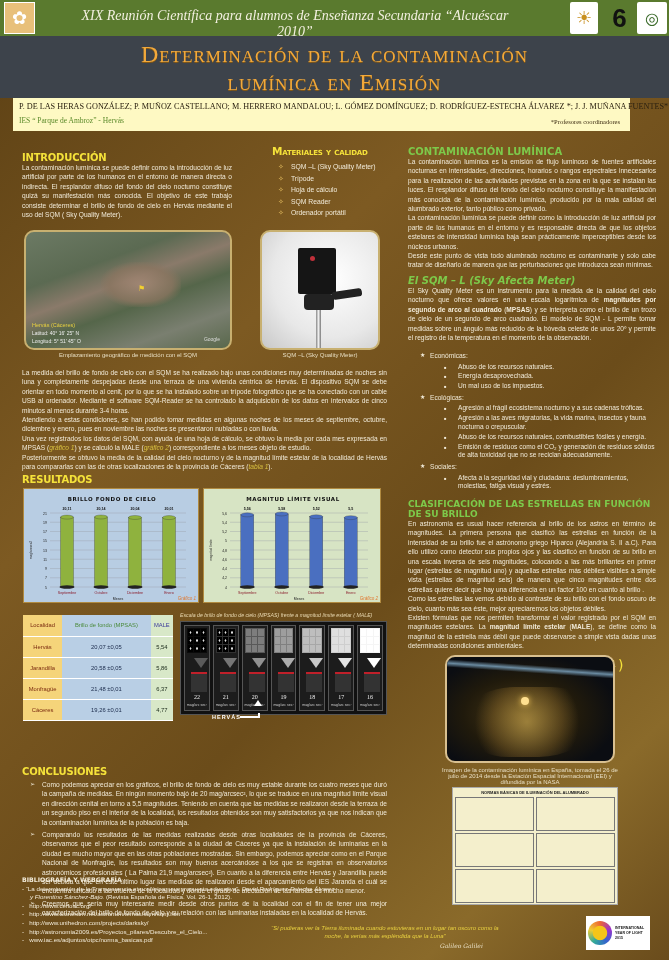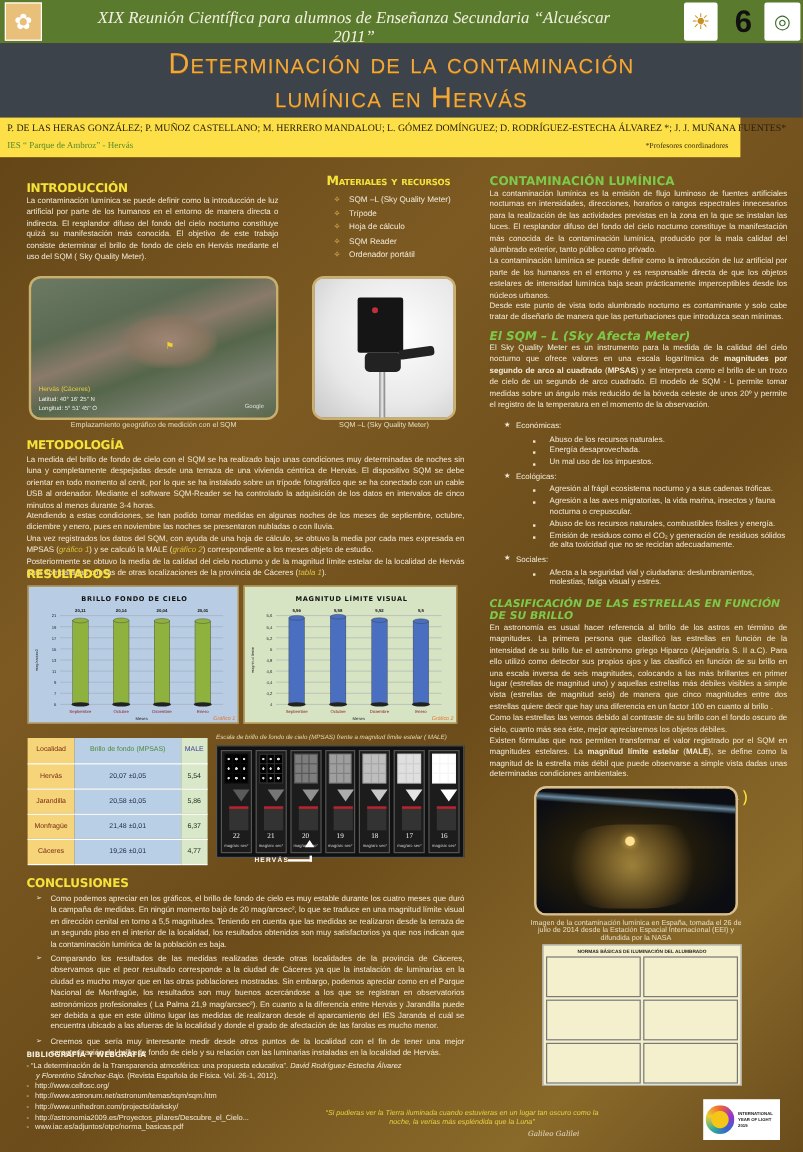--- a/index.html
+++ b/index.html
@@ -5,22 +5,22 @@
 *{box-sizing:border-box;margin:0;padding:0}
 body{width:669px;height:960px;overflow:hidden;font-family:"Liberation Sans",sans-serif;background:#6e4f1c;position:relative}
 .bg{position:absolute;inset:0;background:linear-gradient(135deg,#5c4014 0%,#7d5a22 35%,#6b4c1a 60%,#8a6a2a 85%,#6a4c1c 100%)}
 .topbar{position:absolute;left:0;top:0;width:669px;height:36px;background:#5a7a2e}
 .topbar .logo-l{position:absolute;left:4px;top:2px;width:31px;height:32px;background:#e8c07a;border:1px solid #fff;display:flex;align-items:center;justify-content:center;font-size:18px;color:#fff}
 .topbar .conf{position:absolute;left:70px;top:8px;width:450px;text-align:center;color:#f3f0e0;font-family:"Liberation Serif",serif;font-style:italic;font-size:14px}
 .topbar .logo-r1{position:absolute;left:570px;top:2px;width:28px;height:32px;background:#fff;border-radius:2px;display:flex;align-items:center;justify-content:center;color:#c89020;font-size:18px}
 .topbar .num{position:absolute;left:607px;top:2px;width:25px;height:32px;font-size:26px;font-weight:bold;color:#111;text-align:center;line-height:32px}
 .topbar .logo-r2{position:absolute;left:637px;top:2px;width:30px;height:32px;background:#fff;border-radius:2px;display:flex;align-items:center;justify-content:center;color:#3a6a2a;font-size:16px}
 .titlebar{position:absolute;left:0;top:36px;width:669px;height:62px;background:#3d434b}
-.titlebar h1{color:#f2a93c;font-family:Liberation Sans, sans-serif;font-weight:normal;font-size:24px;letter-spacing:1px;text-align:center;line-height:28px;padding-top:4px;text-shadow:0 1px 0 #8a5a10;font-variant:small-caps}
-.authbar{position:absolute;left:0;top:98px;width:617px;height:33px;background:#fde047}
+.titlebar h1{color:#f2a93c;font-family:Liberation Serif, serif;font-weight:normal;font-size:24px;letter-spacing:1px;text-align:center;line-height:28px;padding-top:4px;text-shadow:0 1px 0 #8a5a10;font-variant:small-caps}
+.authbar{position:absolute;left:13px;top:98px;width:617px;height:33px;background:#fef9c3}
 .authbar .auth{position:absolute;left:6px;top:4px;font-family:"Liberation Serif",serif;font-size:8.2px;color:#2a2010;white-space:nowrap}
 .authbar .school{position:absolute;left:6px;top:18px;font-family:"Liberation Serif",serif;font-size:7.5px;color:#5b8a2a}
 .authbar .note{position:absolute;right:10px;top:20px;font-family:"Liberation Serif",serif;font-size:6.5px;color:#3a2a10}
 .h-y{color:#f5e23a;font-weight:bold;font-size:10px;font-family:"DejaVu Sans",sans-serif;text-transform:uppercase;letter-spacing:-0.2px}
 .h-g{color:#7dc94a;font-weight:bold;font-size:10px;font-family:"DejaVu Sans",sans-serif;text-transform:uppercase}
 .h-o{color:#f08a30;font-weight:bold;font-size:10px;font-family:"DejaVu Sans",sans-serif;text-transform:uppercase}
 .txt{color:#f1ead8;font-size:6.6px;line-height:9.4px;text-align:justify}
 .abs{position:absolute}
 ul.mat{list-style:none}
 ul.mat li{color:#f1ead8;font-size:6.8px;line-height:11.5px}
@@ -54,43 +54,43 @@
 .bib div{color:#f1ead8;font-size:6.2px;line-height:8.6px}
 .formula{color:#f5e23a;font-size:8px;font-family:"DejaVu Sans",sans-serif}
 </style>
 </head>
 <body>
 
 <div class="bg"></div>
 
 <div class="topbar">
   <div class="logo-l">✿</div>
-  <div class="conf">XIX Reunión Científica para alumnos de Enseñanza Secundaria “Alcuéscar 2011”</div>
+  <div class="conf">XIX Reunión Científica para alumnos de Enseñanza Secundaria “Alcuéscar 2010”</div>
   <div class="logo-r1">☀</div>
   <div class="num">6</div>
   <div class="logo-r2">◎</div>
 </div>
 
 <div class="titlebar">
-  <h1><span>Determinación de la contaminación</span><br><span>lumínica en Hervás</span></h1>
+  <h1><span>Determinación de la contaminación</span><br><span>lumínica en Emisión</span></h1>
 </div>
 
 <div class="authbar">
   <div class="auth">P. DE LAS HERAS GONZÁLEZ; P. MUÑOZ CASTELLANO; M. HERRERO MANDALOU; L. GÓMEZ DOMÍNGUEZ;    D. RODRÍGUEZ-ESTECHA ÁLVAREZ *; J. J. MUÑANA FUENTES*</div>
   <div class="school">IES “ Parque de Ambroz” - Hervás</div>
   <div class="note">*Profesores coordinadores</div>
 </div>
 
 <div class="abs" style="left:22px;top:152px;width:210px">
   <div class="h-y">Introducción</div>
   <div class="txt">La contaminación lumínica se puede definir como la introducción de luz artificial por parte de los humanos en el entorno de manera directa o indirecta. El resplandor difuso del fondo del cielo nocturno constituye quizá su manifestación más conocida. El objetivo de este trabajo consiste determinar el brillo de fondo de cielo en Hervás mediante el uso del SQM ( Sky Quality Meter).</div>
 </div>
 
 <div class="abs" style="left:272px;top:145px;width:130px">
-  <div class="h-y" style="text-transform:none;font-variant:small-caps;font-size:10.5px">Materiales y recursos</div>
+  <div class="h-y" style="text-transform:none;font-variant:small-caps;font-size:10.5px">Materiales y calidad</div>
   <ul class="mat" style="margin-top:4px;padding-left:6px">
     <li>SQM –L (Sky Quality Meter)</li>
     <li>Trípode</li>
     <li>Hoja de cálculo</li>
     <li>SQM Reader</li>
     <li>Ordenador portátil</li>
   </ul>
 </div>
 
 <div class="abs photo" style="left:24px;top:230px;width:208px;height:120px;background:linear-gradient(160deg,#6c7a64 0%,#5b6a52 30%,#8a7a6a 45%,#55664a 60%,#7a7f70 80%,#59684c 100%)">
@@ -107,21 +107,20 @@
   <div class="abs" style="left:36px;top:16px;width:38px;height:46px;background:#151515;border-radius:2px">
     <div class="abs" style="left:12px;top:8px;width:5px;height:5px;border-radius:50%;background:#c0303a"></div>
   </div>
   <div class="abs" style="left:42px;top:62px;width:30px;height:16px;background:#222;border-radius:4px"></div>
   <div class="abs" style="left:70px;top:58px;width:30px;height:8px;background:#222;border-radius:3px;transform:rotate(-8deg)"></div>
   <div class="abs" style="left:54px;top:78px;width:5px;height:42px;background:linear-gradient(90deg,#888,#eee,#777)"></div>
 </div>
 <div class="abs cap" style="left:260px;top:352px;width:120px">SQM –L (Sky Quality Meter)</div>
 
 <div class="abs" style="left:22px;top:366px;width:365px">
-  <div class="h-y">Metodología</div>
   <div class="txt" style="margin-top:2px">La medida del brillo de fondo de cielo con el SQM se ha realizado bajo unas condiciones muy determinadas de noches sin luna y completamente despejadas desde una terraza de una vivienda céntrica de Hervás. El dispositivo SQM se debe orientar en todo momento al cenit, por lo que se ha instalado sobre un trípode fotográfico que se ha conectado con un cable USB al ordenador. Mediante el software SQM-Reader se ha controlado la adquisición de los datos en intervalos de cinco minutos al menos durante 3-4 horas.</div>
   <div class="txt">Atendiendo a estas condiciones, se han podido tomar medidas en algunas noches de los meses de septiembre, octubre, diciembre y enero, pues en noviembre las noches se presentaron nubladas o con lluvia.</div>
   <div class="txt"><span>Una vez registrados los datos del SQM, con ayuda de una hoja de cálculo, se obtuvo la media por cada mes expresada en MPSAS (</span><i style="color:#d8c040">gráfico 1</i><span>) y se calculó la MALE (</span><i style="color:#d8c040">gráfico 2</i><span>) correspondiente a los meses objeto de estudio.</span></div>
   <div class="txt"><span>Posteriormente se obtuvo la media de la calidad del cielo nocturno y de la magnitud límite estelar de la localidad de Hervás para compararlas con las de otras localizaciones de la provincia de Cáceres (</span><i style="color:#d8c040">tabla 1</i><span>).</span></div>
 </div>
 
 <div class="abs h-y" style="left:22px;top:474px">Resultados</div>
 
 <div class="chart-box" style="left:23px;top:488px;width:176px;height:115px;background:#b8cde3">
   <svg id="chart0" width="176" height="115">
@@ -365,21 +364,21 @@
       <div class="fun" style="border-top-color: rgb(255, 255, 255);"></div>
       <div class="box"></div>
       <div class="v">16</div>
       <div class="u">mag/arc sec²</div>
     </div>
   </div>
 <div class="abs" style="left:212px;top:714px;color:#fff;font-size:5.5px;font-weight:bold;letter-spacing:1px;text-transform:uppercase">Hervás</div>
 <div class="abs" style="left:240px;top:713px;width:20px;height:5px;border-bottom:2px solid #fff;border-right:2px solid #fff"></div>
 <div class="abs" style="left:254px;top:700px;width:0;height:0;border-left:4px solid transparent;border-right:4px solid transparent;border-bottom:6px solid #fff"></div>
 
-<div class="abs" style="left:22px;top:731px;width:365px">
+<div class="abs" style="left:22px;top:766px;width:365px">
   <div class="h-y">Conclusiones</div>
   <ul class="con" style="margin-top:3px;padding-left:8px">
     <li>Como podemos apreciar en los gráficos, el brillo de fondo de cielo es muy estable durante los cuatro meses que duró la campaña de medidas. En ningún momento bajó de 20 mag/arcsec², lo que se traduce en una magnitud límite visual en dirección cenital en torno a 5,5 magnitudes. Teniendo en cuenta que las medidas se realizaron desde la terraza de un segundo piso en el interior de la localidad, los resultados obtenidos son muy satisfactorios ya que nos indican que la contaminación lumínica de la población es baja.</li>
     <li>Comparando los resultados de las medidas realizadas desde otras localidades de la provincia de Cáceres, observamos que el peor resultado corresponde a la ciudad de Cáceres ya que la instalación de luminarias en la ciudad es mucho mayor que en las otras poblaciones mostradas. Sin embargo, podemos apreciar como en el Parque Nacional de Monfragüe, los resultados son muy buenos acercándose a los que se registran en observatorios astronómicos profesionales ( La Palma 21,9 mag/arcsec²). En cuanto a la diferencia entre Hervás y Jarandilla puede ser debida a que en este último lugar las medidas de realizaron desde el aparcamiento del IES Jaranda el cuál se encuentra ubicado a las afueras de la localidad y donde el grado de afectación de las farolas es mucho menor.</li>
     <li>Creemos que sería muy interesante medir desde otros puntos de la localidad con el fin de tener una mejor caracterización del brillo de fondo de cielo y su relación con las luminarias instaladas en la localidad de Hervás.</li>
   </ul>
 </div>
 
 <div class="abs bib" style="left:22px;top:876px;width:320px">
   <div class="h-o">Bibliografía y webgrafía</div>
@@ -420,21 +419,21 @@
           <li>Emisión de residuos como el CO₂ y generación de residuos sólidos de alta toxicidad que no se reciclan adecuadamente.</li>
         </ul></li>
     <li><span>Sociales:</span>
       <ul>
           <li>Afecta a la seguridad vial y ciudadana: deslumbramientos, molestias, fatiga visual y estrés.</li>
         </ul></li>
   </ul>
 </div>
 
 <div class="abs" style="left:408px;top:499px;width:248px">
-  <div class="h-g" style="font-style:italic;font-size:9px">Clasificación de las estrellas en función de su brillo</div>
+  <div class="h-g" style="font-size:9px">Clasificación de las estrellas en función de su brillo</div>
   <div class="txt">En astronomía es usual hacer referencia al brillo de los astros en término de magnitudes. La primera persona que clasificó las estrellas en función de la intensidad de su brillo fue el astrónomo griego Hiparco (Alejandría S. II a.C). Para ello utilizó como detector sus propios ojos y las clasificó en función de su brillo en una escala inversa de seis magnitudes, colocando a las más brillantes en primer lugar (estrellas de magnitud uno) y aquellas estrellas más débiles visibles a simple vista (estrellas de magnitud seis) de manera que cinco magnitudes entre dos estrellas quiere decir que hay una diferencia en un factor 100 en cuanto al brillo .</div>
   <div class="txt">Como las estrellas las vemos debido al contraste de su brillo con el fondo oscuro de cielo, cuanto más sea éste, mejor apreciaremos los objetos débiles.</div>
   <div class="txt"><span>Existen fórmulas que nos permiten transformar el valor registrado por el SQM en magnitudes estelares. La </span><b>magnitud límite estelar</b><span> (</span><b>MALE</b><span>), se define como la magnitud de la estrella más débil que puede observarse a simple vista dadas unas determinadas condiciones ambientales.</span></div>
   <div class="formula" style="margin:6px 0 0 52px;display:flex;align-items:center">
     <span>MALE = 7,93 - 5·log</span>
     <span style="font-size:14px;margin:0 2px">(</span>
     <span>10</span>
     <sup style="font-size:5px;position:relative;top:-6px">4,316 - MPSAS/5</sup>
     <span style="margin-left:4px">+1</span>
     <span style="font-size:14px;margin-left:2px">)</span>

